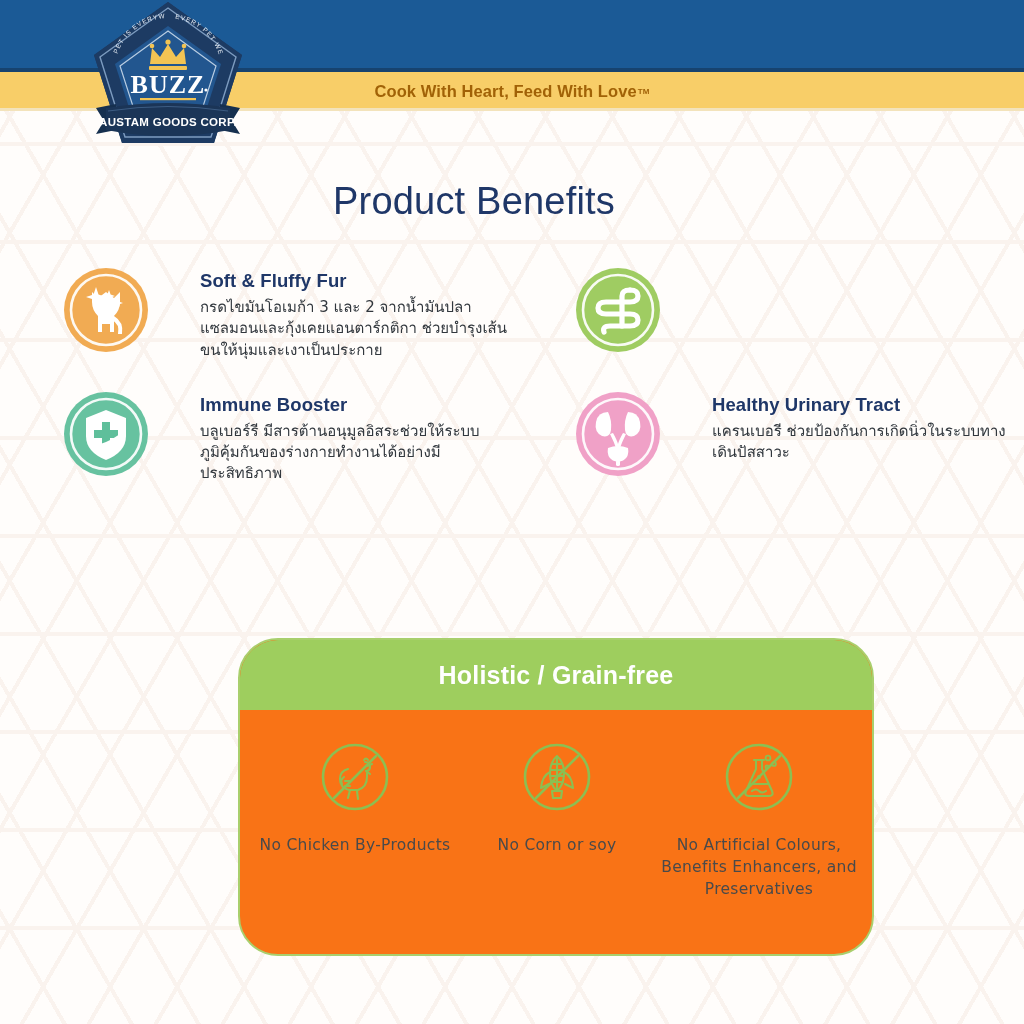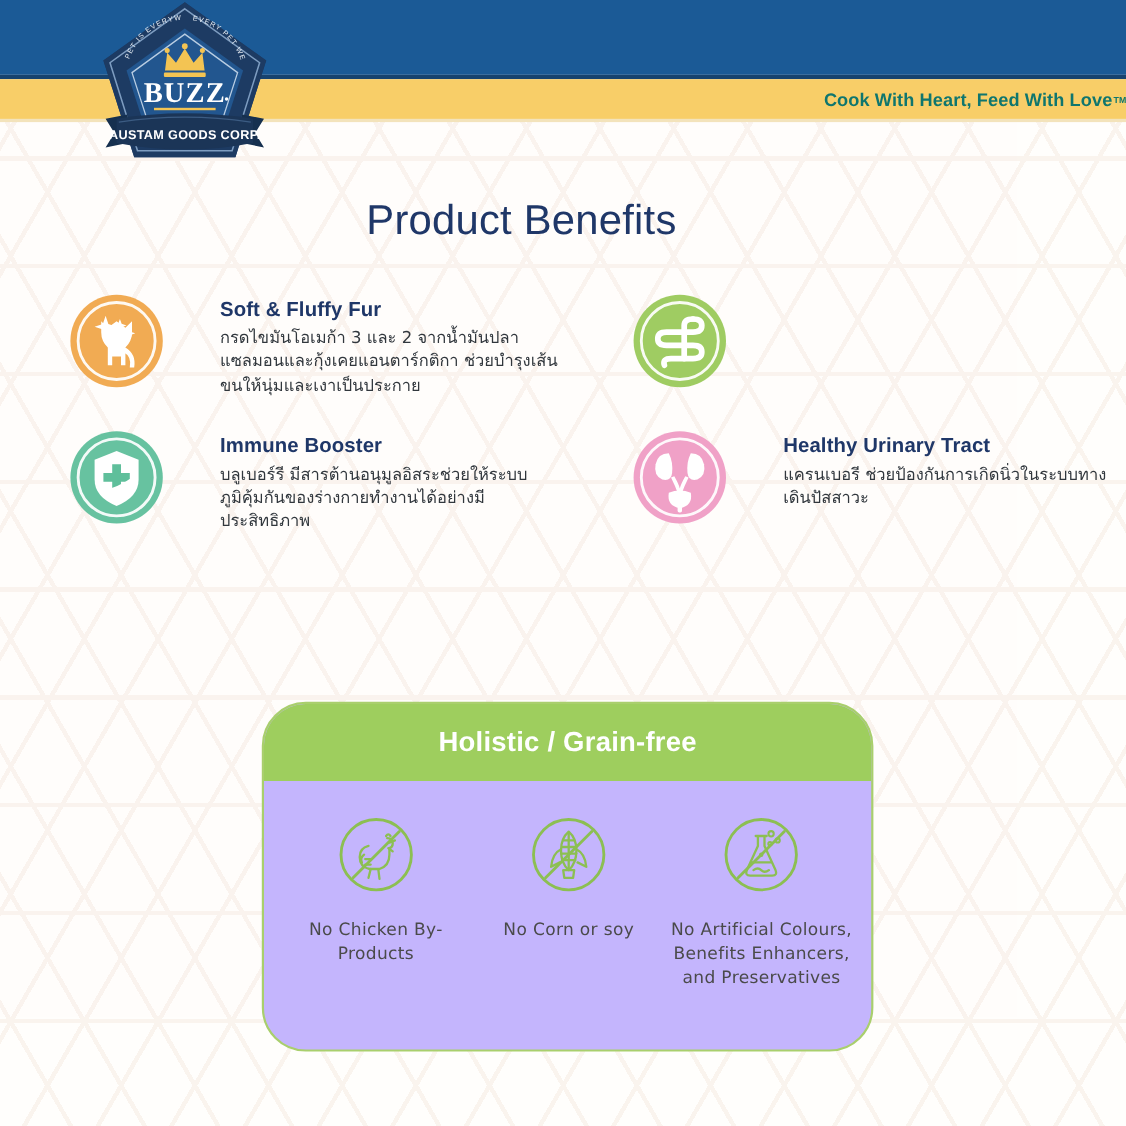--- a/index.html
+++ b/index.html
@@ -21,22 +21,22 @@
     opacity:.85;
   }
 
   
   .band-blue{position:absolute;left:0;top:0;width:1024px;height:68px;background:#1b5a96;}
   .band-blue-edge{position:absolute;left:0;top:68px;width:1024px;height:4px;background:#17436f;}
   .band-gold{position:absolute;left:0;top:72px;width:1024px;height:38px;background:#f8ce68;}
   .band-gold-edge{position:absolute;left:0;top:108px;width:1024px;height:3px;background:#f3e3bb;}
   .tagline{
     position:absolute;left:0;top:72px;width:1024px;height:38px;
-    display:flex;align-items:center;justify-content:flex-end;
-    font-size:16.5px;font-weight:bold;color:#0f766e;letter-spacing:.1px;
+    display:flex;align-items:center;justify-content:center;
+    font-size:16.5px;font-weight:bold;color:#a16207;letter-spacing:.1px;
   }
   .tm{font-size:8px;vertical-align:super;font-weight:bold;margin-left:1px;}
 
   
   .logo{position:absolute;left:82px;top:-4px;width:172px;height:150px;}
   .logo svg{display:block;}
 
   
   .page-title{
     position:absolute;left:0;top:180px;width:948px;text-align:center;
@@ -52,22 +52,22 @@
   .btext{padding-top:8px;margin-left:32px;}
   .btitle{font-size:18.5px;font-weight:bold;color:#1f3768;margin-bottom:5px;letter-spacing:.1px;}
   .bdesc{
     font-size:15px;color:#31373d;line-height:1.42;
     font-family:"DejaVu Sans","Liberation Sans",sans-serif;
     max-width:330px;
   }
 
   
   .panel{
-    position:absolute;left:238px;top:638px;width:556px;height:318px;
-    border:2px solid #a9cf6d;border-radius:40px;background:#c4b5fd;box-sizing:border-box;overflow:hidden;
+    position:absolute;left:238px;top:638px;width:636px;height:318px;
+    border:2px solid #a9cf6d;border-radius:40px;background:#f97316;box-sizing:border-box;overflow:hidden;
   }
   .panel-head{
     height:70px;background:#9ece5e;border-radius:36px 36px 0 0;
     display:flex;align-items:center;justify-content:center;
     color:#ffffff;font-size:25px;font-weight:bold;letter-spacing:.2px;
   }
   .panel-body{display:flex;padding:26px 12px 0 14px;}
   .pcell{flex:1;display:flex;flex-direction:column;align-items:center;}
   .picon{width:82px;height:82px;margin-bottom:16px;}
   .picon svg{display:block;}

